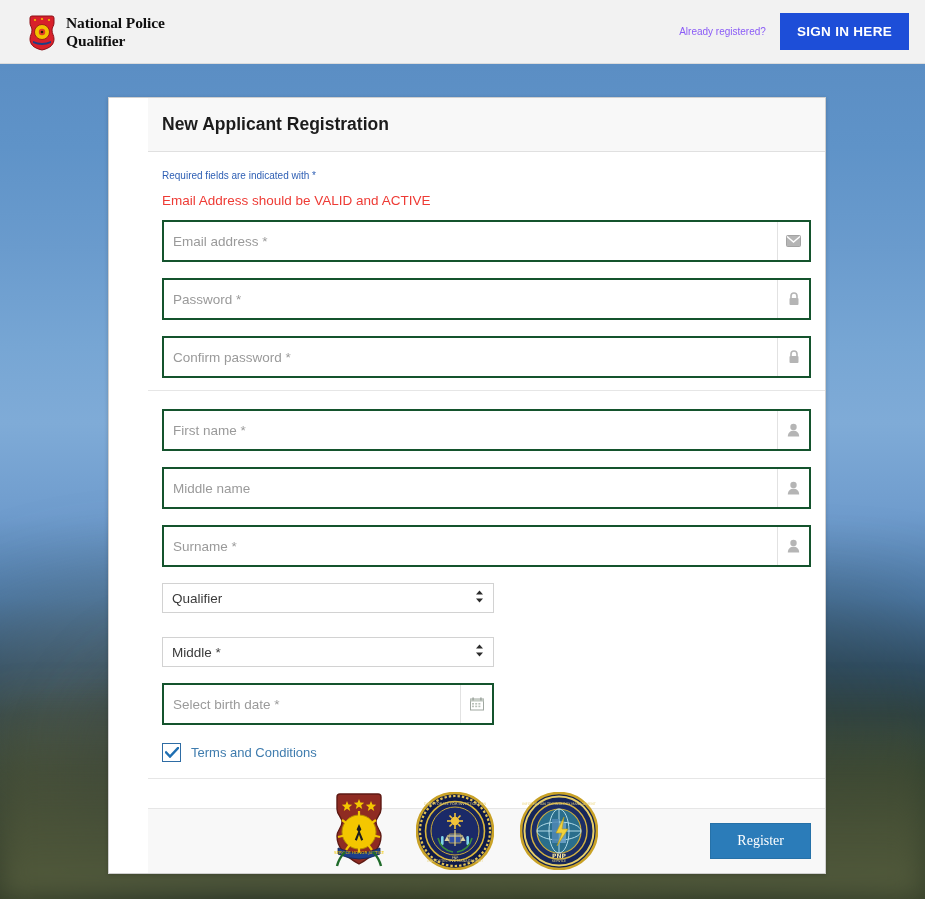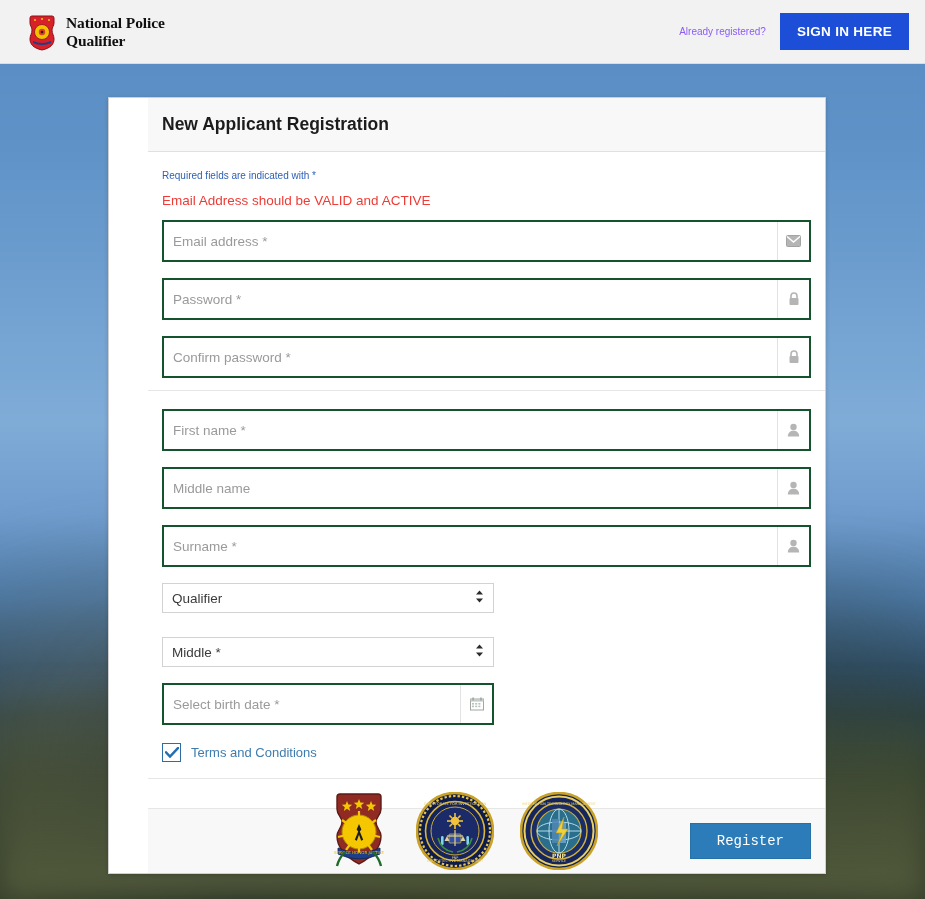--- a/index.html
+++ b/index.html
@@ -244,21 +244,21 @@
     display: flex;
     justify-content: flex-end;
   }
   .register-btn {
     background: #2b7cb9;
     border: 1px solid #2671a8;
     color: #ffffff;
     font-size: 14px;
     padding: 9px 26px;
     cursor: pointer;
-    font-family: Liberation Mono, monospace;
+    font-family: Liberation Serif, serif;
   }
 
   
   .seals {
     position: absolute;
     left: 0; right: 0;
     top: 790px;
     display: flex;
     justify-content: center;
     align-items: center;

